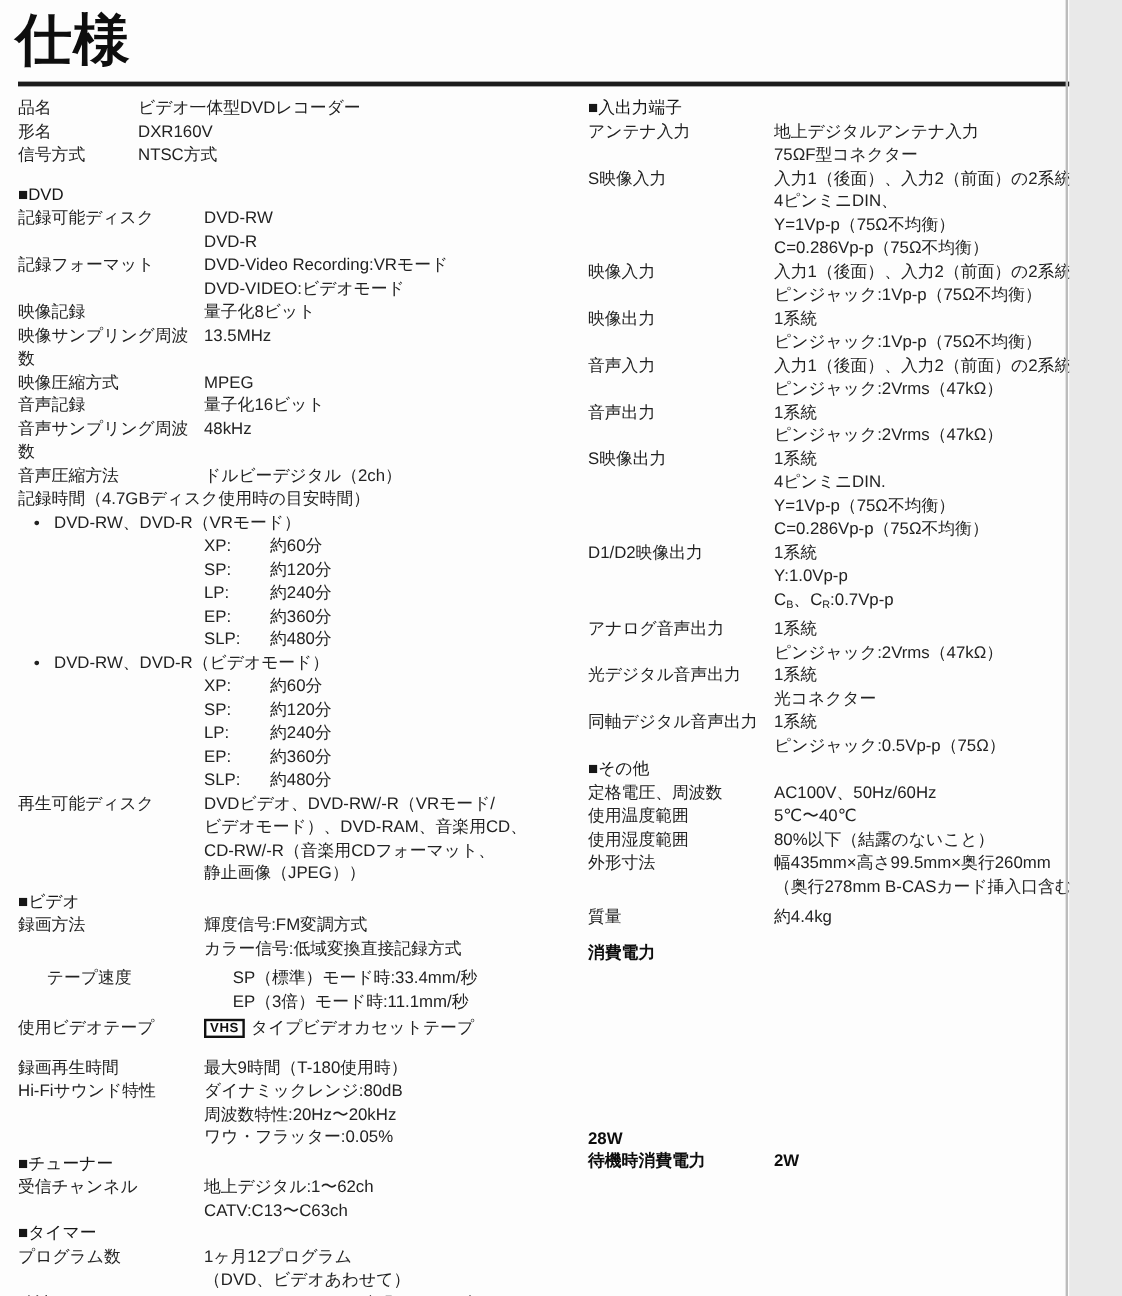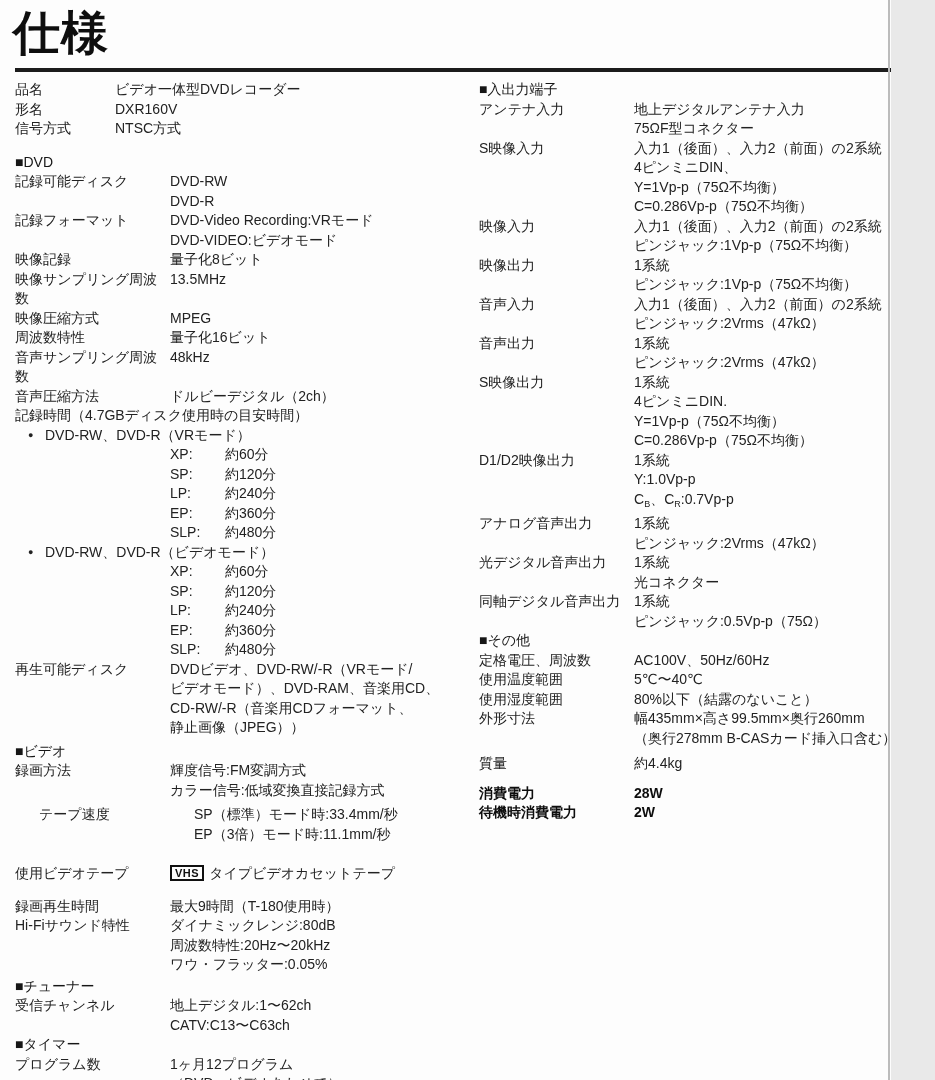--- a/index.html
+++ b/index.html
@@ -21,21 +21,21 @@
   }
   .edge-line{
     position:absolute;top:0;right:1px;width:2px;height:1080px;
   }
   .col{
     position:absolute;top:80px;
     font-size:14px;line-height:19.5px;
     letter-spacing:0;
   }
   .col-left{left:15px;width:468px;}
-  .col-right{left:479px;width:422px;}
+  .col-right{left:490px;width:422px;}
   .heading{font-weight:400;color:#161616;}
   .row{display:flex;align-items:flex-start;justify-content:space-between;}
   .row.bold{font-weight:700;color:#0d0d0d;}
   .label{flex:0 0 155px;}
   .label.narrow{flex:0 0 100px;}
   .value{flex:1 1 auto;min-width:0;}
   .vline{white-space:nowrap;}
   .fullrow{white-space:nowrap;}
   .bullet{display:flex;align-items:flex-start;}
   .dot{flex:0 0 17px;margin-left:13px;font-size:9px;line-height:19.5px;}
@@ -100,21 +100,21 @@
           <div class="vline">13.5MHz</div>
         </div>
       </div>
       <div class="row">
         <div class="label">映像圧縮方式</div>
         <div class="value">
           <div class="vline">MPEG</div>
         </div>
       </div>
       <div class="row">
-        <div class="label">周波数特性</div>
+        <div class="label">音声記録</div>
         <div class="value">
           <div class="vline">量子化16ビット</div>
         </div>
       </div>
       <div class="row">
         <div class="label">音声サンプリング周波数</div>
         <div class="value">
           <div class="vline">48kHz</div>
         </div>
       </div>
@@ -210,21 +210,21 @@
           <div class="vline">カラー信号:低域変換直接記録方式</div>
         </div>
       </div>
       <div class="row" style="margin-top: 5px; margin-left: 24px;">
         <div class="label">テープ速度</div>
         <div class="value">
           <div class="vline">SP（標準）モード時:33.4mm/秒</div>
           <div class="vline">EP（3倍）モード時:11.1mm/秒</div>
         </div>
       </div>
-      <div class="row" style="margin-top: 20px;">
+      <div class="row" style="margin-top: 3px;">
         <div class="label">使用ビデオテープ</div>
         <div class="value">
           <div class="vline"><span class="vhs-badge">VHS</span><span>タイプビデオカセットテープ</span></div>
         </div>
       </div>
       <div class="row" style="margin-top: 13px;">
         <div class="label">録画再生時間</div>
         <div class="value">
           <div class="vline">最大9時間（T-180使用時）</div>
         </div>
@@ -369,21 +369,21 @@
           <div class="vline">幅435mm×高さ99.5mm×奥行260mm</div>
           <div class="vline">（奥行278mm B-CASカード挿入口含む）</div>
         </div>
       </div>
       <div class="row" style="margin-top: 6px;">
         <div class="label">質量</div>
         <div class="value">
           <div class="vline">約4.4kg</div>
         </div>
       </div>
-      <div class="row bold" style="margin-top: 10px;">
+      <div class="row bold" style="margin-top: 10px; flex-direction: column;">
         <div class="label">消費電力</div>
         <div class="value">
           <div class="vline">28W</div>
         </div>
       </div>
       <div class="row bold">
         <div class="label">待機時消費電力</div>
         <div class="value">
           <div class="vline">2W</div>
         </div>

